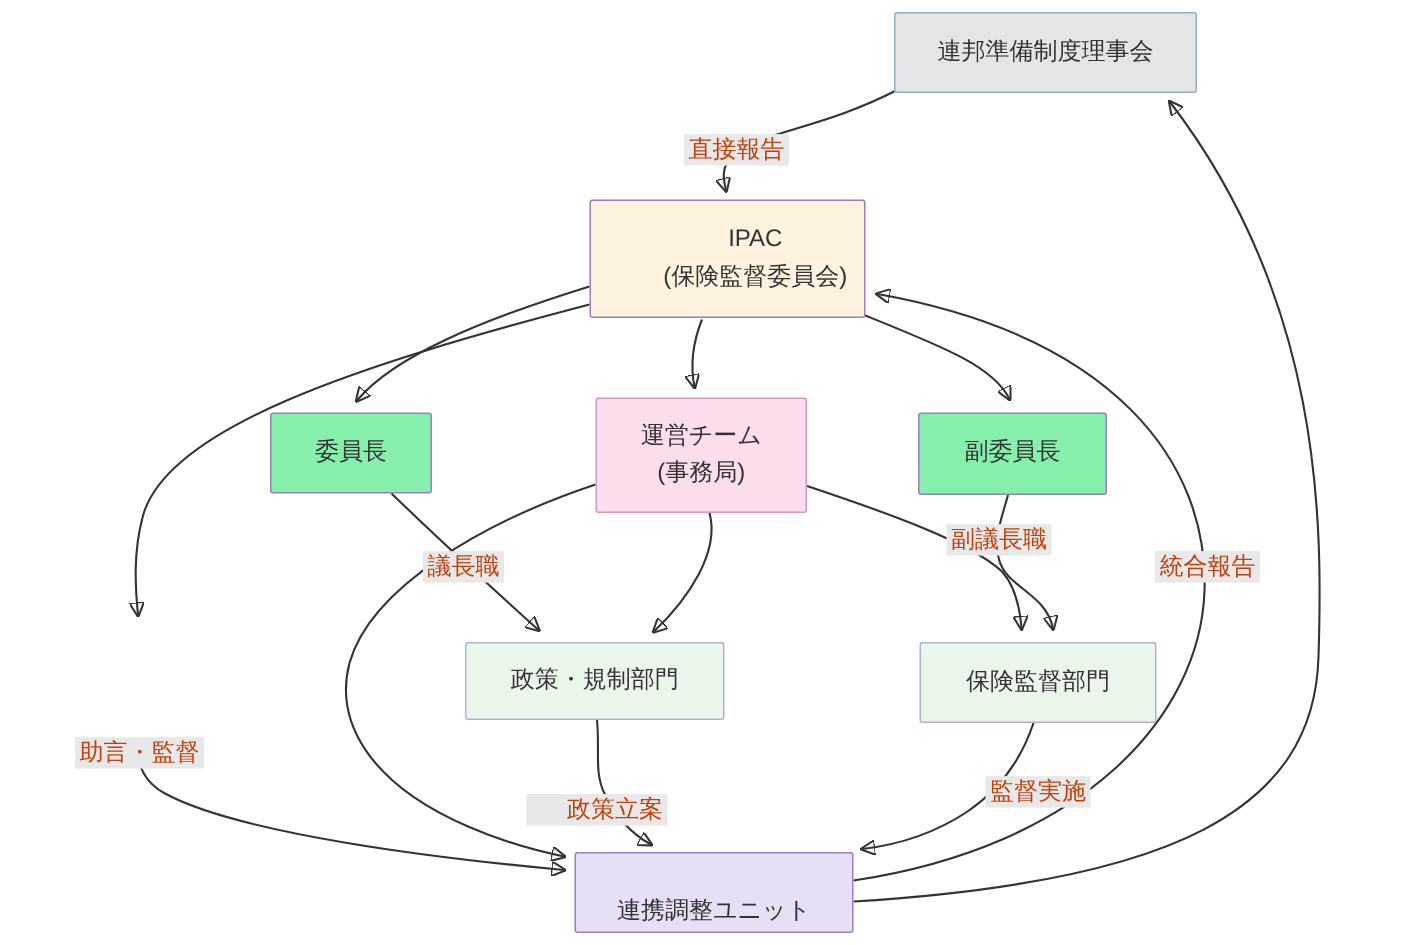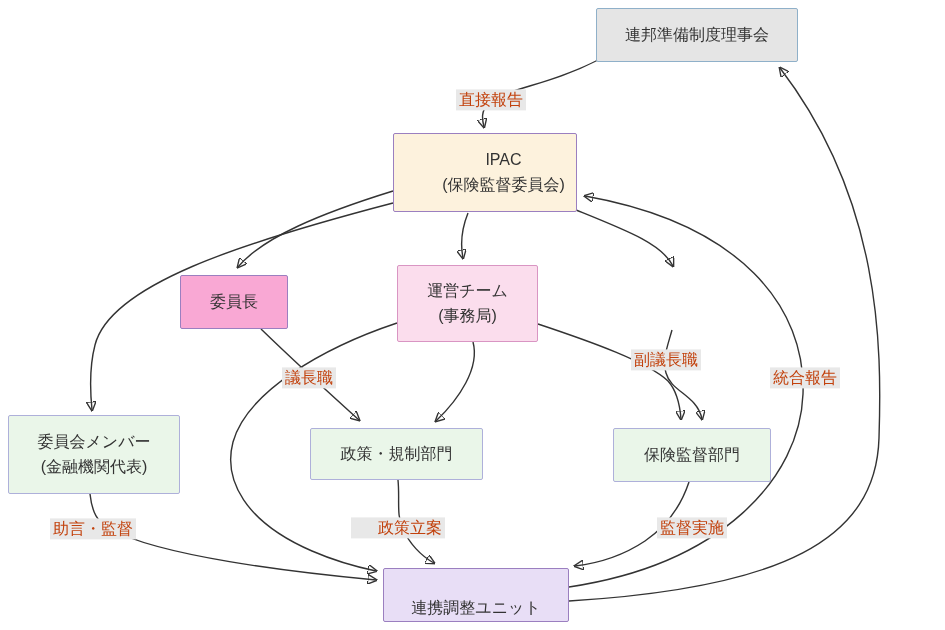--- a/index.html
+++ b/index.html
@@ -19,21 +19,21 @@
     display:flex;flex-direction:column;
     align-items:center;justify-content:center;
     font-size:16px;line-height:1.55;
     text-align:center;
     border:1.5px solid #9b7fc0;
     border-radius:2px;
     background:#ece0f8;
   }
   .node.blue  {background:#e5e5e5;border-color:#8fb0c9;}
   .node.cream {background:#fdf2dd;border-color:#9b7fc0;padding-left:37px;}
-  .node.purple{background:#f9a8d4;border-color:#9b7fc0;}
+  .node.purple{background:#86efac;border-color:#9b7fc0;}
   .node.pink  {background:#fbdded;border-color:#d995c3;}
   .node.green {background:#eaf6e9;border-color:#aeb0da;}
   .node.lav   {background:#e8def6;border-color:#9b7fc0;justify-content:flex-end;}
   .edge-label{
     position:absolute;
     transform:translate(-50%,-50%);
     background:#e8e8e8;
     font-size:16px;line-height:1.2;
     padding:1px 3px;
     white-space:nowrap;
@@ -79,25 +79,24 @@
 
   <div class="node purple" style="left:180px;top:275px;width:108px;height:54px;">
     <span>委員長</span>
   </div>
 
   <div class="node pink" style="left:397px;top:265px;width:141px;height:77px;">
     <span>運営チーム</span>
     <span>(事務局)</span>
   </div>
 
+  <div class="node purple" style="left:612px;top:275px;width:126px;height:55px;">
+    <span>副委員長</span>
+  </div>
 
-  <div class="node green" style="left:8px;top:415px;width:172px;height:79px;">
-    <span>委員会メンバー</span>
-    <span>(金融機関代表)</span>
-  </div>
 
   <div class="node green" style="left:310px;top:428px;width:173px;height:52px;">
     <span>政策・規制部門</span>
   </div>
 
   <div class="node green" style="left:613px;top:428px;width:158px;height:54px;">
     <span>保険監督部門</span>
   </div>
 
   <div class="node lav" style="left:383px;top:568px;width:186px;height:54px;">
@@ -106,19 +105,19 @@
 
   <div class="edge-label" style="left:491px;top:100px;">直接報告</div>
 
   <div class="edge-label" style="left:309px;top:378px;">議長職</div>
 
   <div class="edge-label" style="left:666px;top:360px;">副議長職</div>
 
   <div class="edge-label" style="left:805px;top:378px;">統合報告</div>
 
 
-  <div class="edge-label" style="left:93px;top:529px;">助言・監督</div>
+  <div class="edge-label" style="left:93px;top:502px;">助言・監督</div>
 
-  <div class="edge-label" style="left:398px;top:528px;padding-left:27px;">政策立案</div>
+  <div class="edge-label" style="left:398px;top:540px;padding-left:27px;">政策立案</div>
 
   <div class="edge-label" style="left:692px;top:528px;">監督実施</div>
 
 </div>
 
 </body></html>

